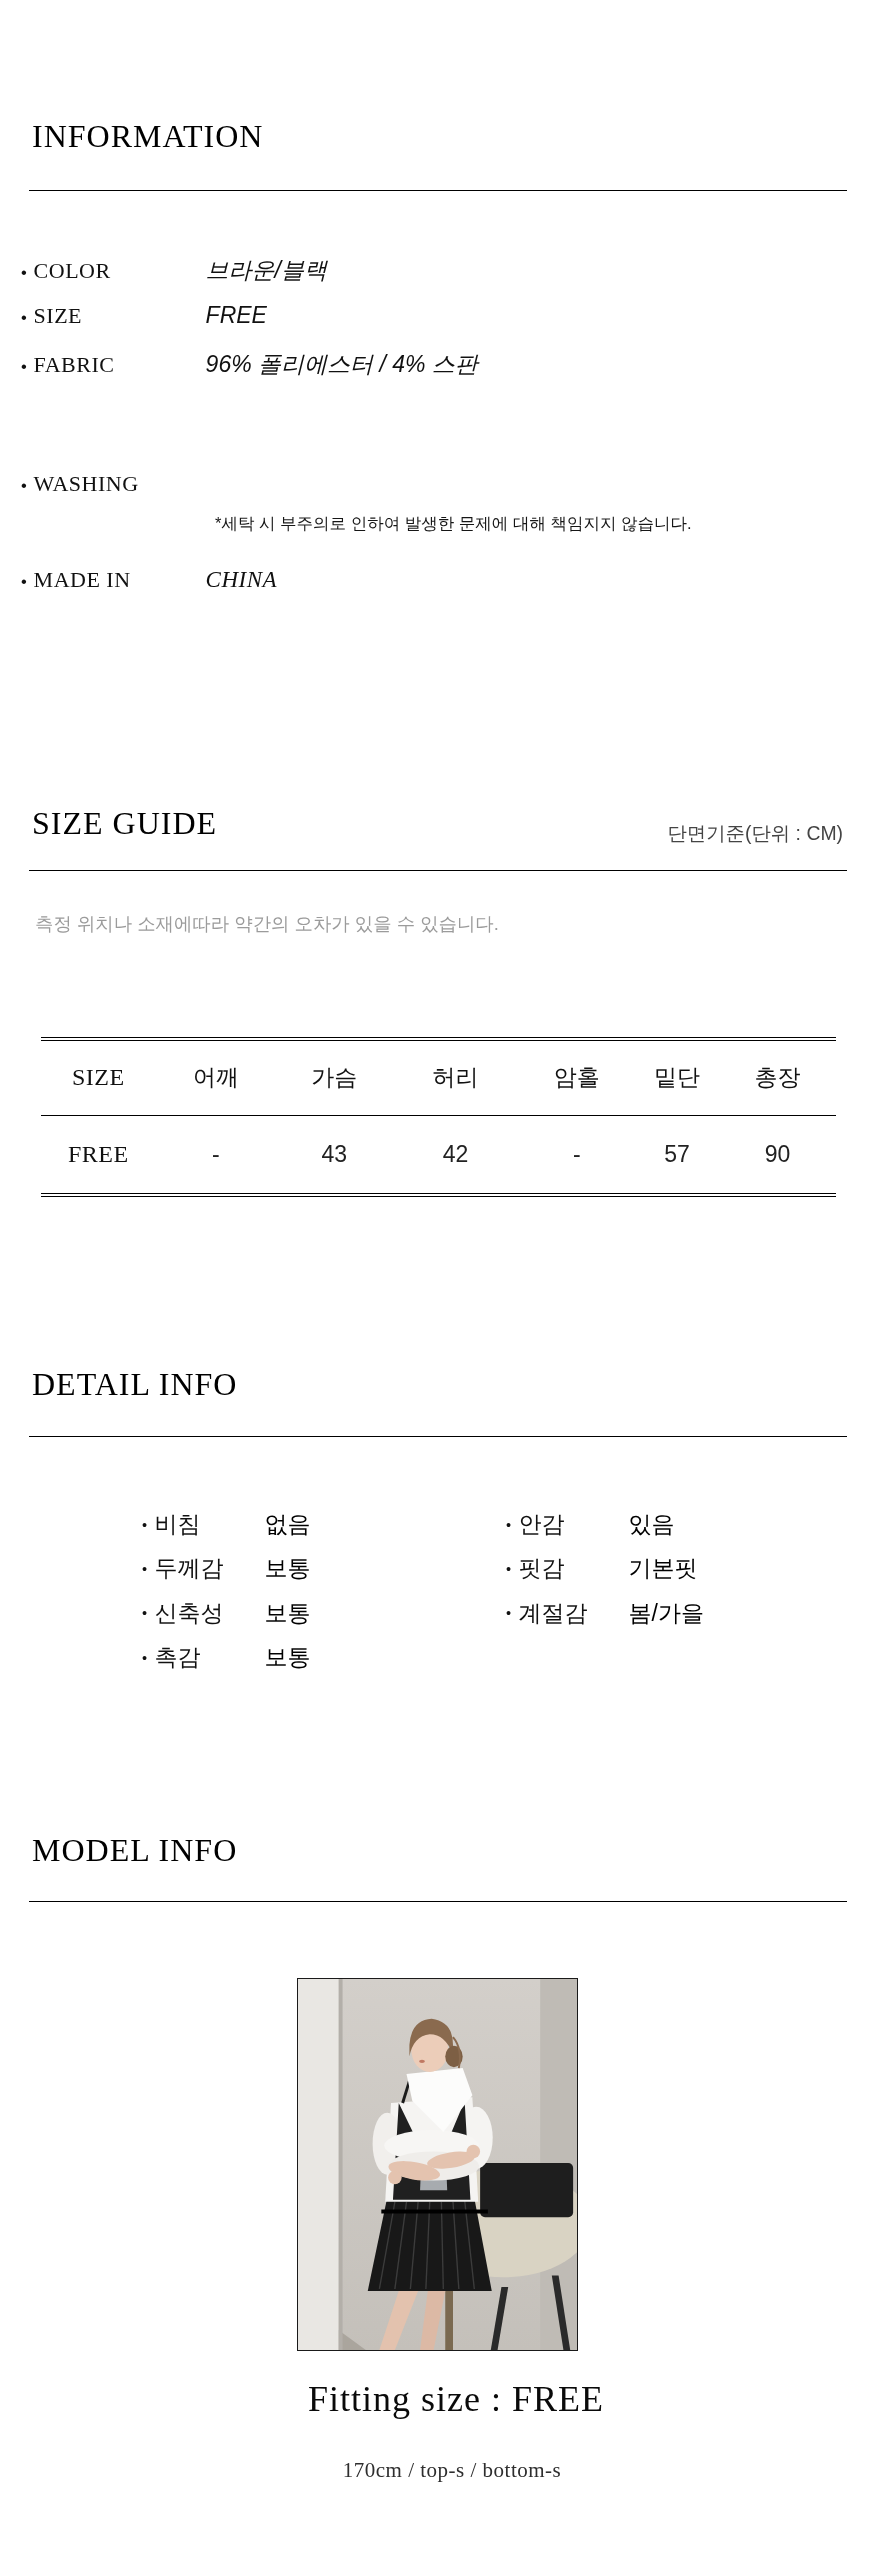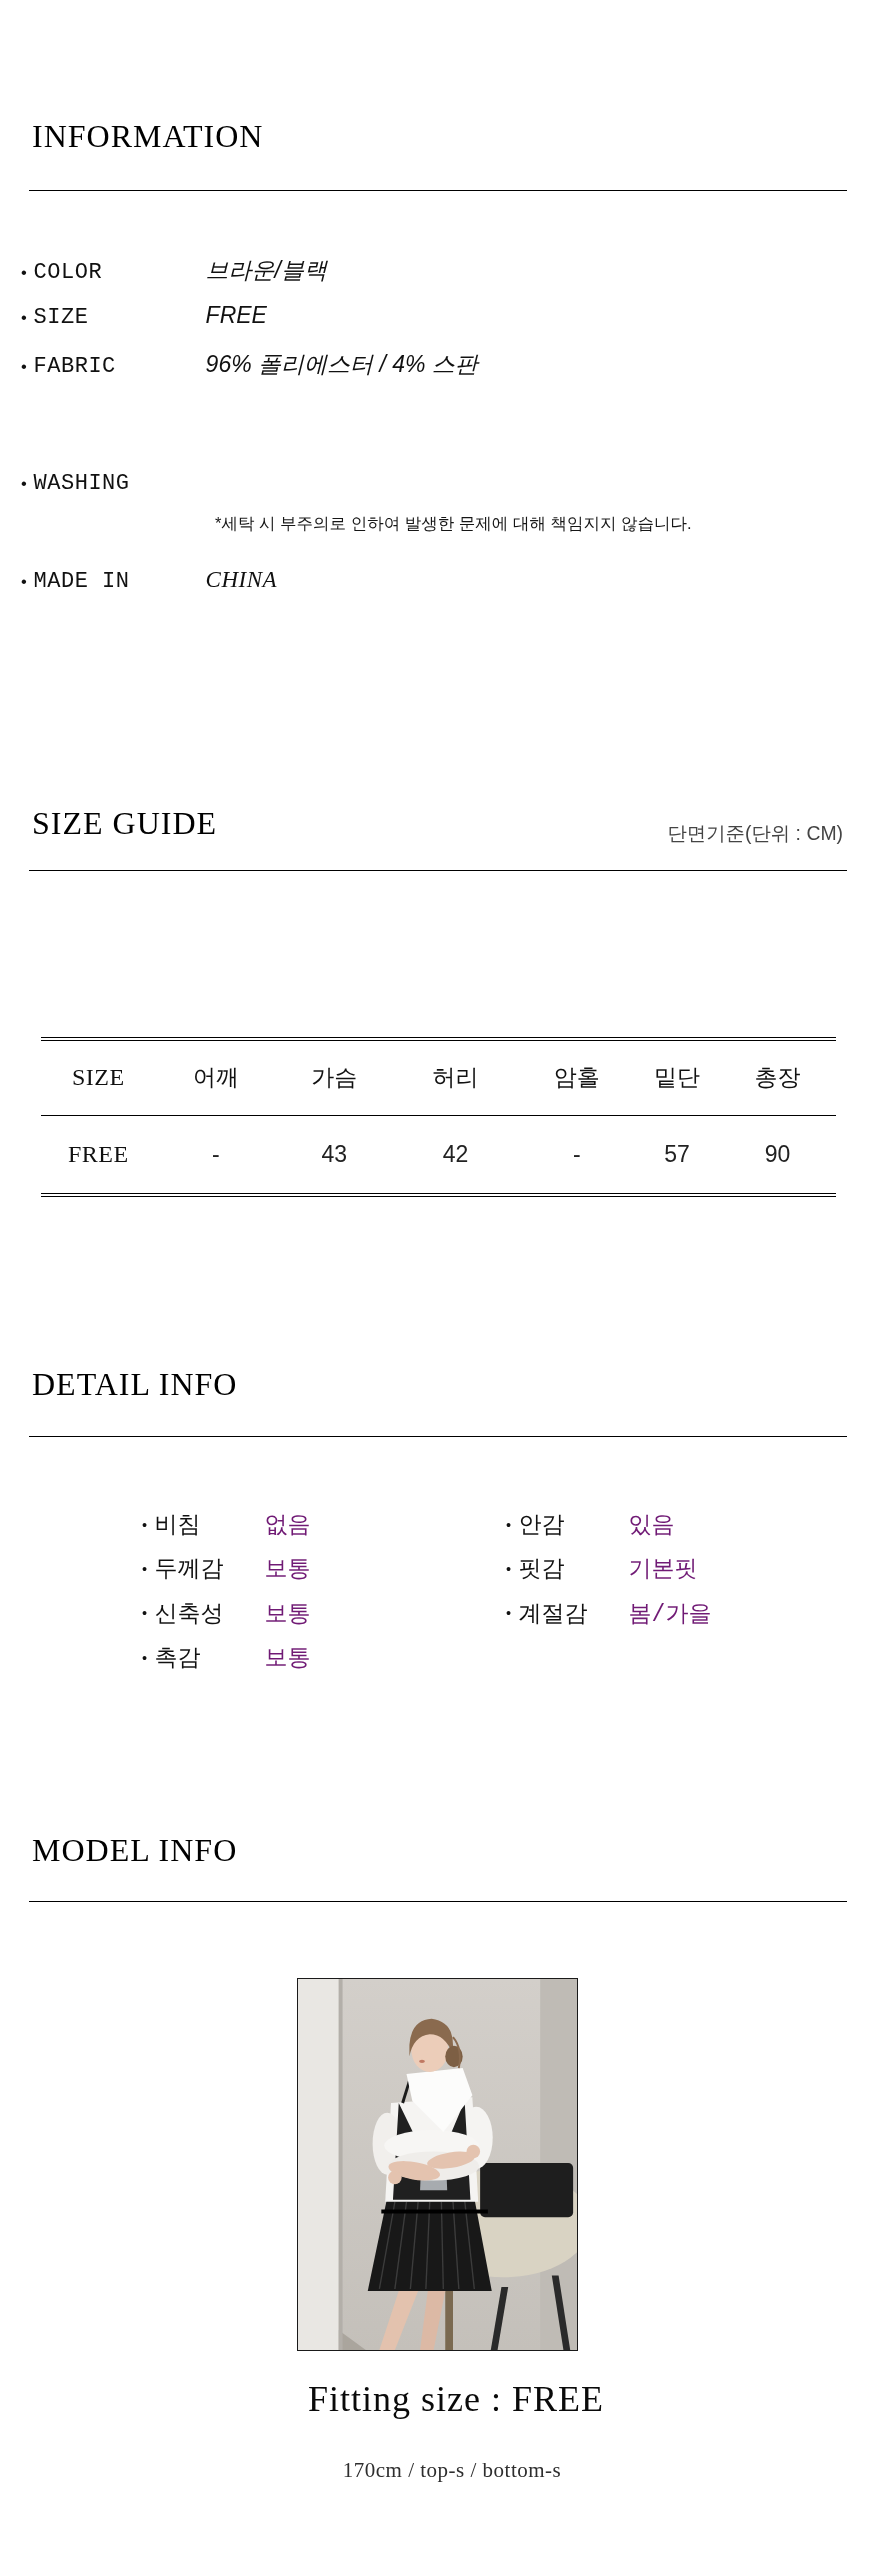--- a/index.html
+++ b/index.html
@@ -8,21 +8,21 @@
   .section-title{
     position:absolute;left:32px;margin:0;
     font-family:"Liberation Serif",serif;font-weight:400;
     font-size:32px;line-height:1;color:#000;letter-spacing:1px;white-space:nowrap;
   }
   .rule{position:absolute;left:29px;width:818px;height:0;border-top:1.9px solid #000;}
 
   
   .info-row{position:absolute;left:21px;display:flex;align-items:baseline;white-space:nowrap;}
   .bullet{display:inline-block;width:12.6px;font-size:16.5px;color:#111;}
-  .info-label{display:inline-block;width:172px;font-family:Liberation Mono, monospace;font-size:22px;letter-spacing:0.5px;color:#111;}
+  .info-label{display:inline-block;width:172px;font-family:Liberation Serif, serif;font-size:22px;letter-spacing:0.5px;color:#111;}
   .info-value{font-size:23px;font-weight:500;color:#111;font-style:italic;}
   .info-value.serif{font-family:"Liberation Serif",serif;font-weight:400;letter-spacing:0.5px;}
   .wash-note{position:absolute;left:215px;top:513px;font-size:16.5px;font-weight:400;color:#161616;white-space:nowrap;}
 
   
   .unit-note{position:absolute;right:29px;top:820px;font-size:19.4px;font-weight:500;color:#444;white-space:nowrap;}
   .sg-disclaimer{position:absolute;left:35px;top:911px;font-size:18.4px;line-height:26px;font-weight:500;color:#9b9b9b;white-space:nowrap;}
 
   table.size-table{
     position:absolute;left:41px;top:1037px;width:795px;
@@ -36,21 +36,21 @@
   .size-table td{font-size:23px;font-weight:400;color:#222;}
   .size-table .c-serif{font-family:"Liberation Serif",serif;font-weight:400;font-size:24px;letter-spacing:0.5px;color:#111;}
 
   
   .detail-col{position:absolute;top:1511px;}
   .detail-col.left{left:142px;}
   .detail-col.right{left:506px;}
   .detail-row{display:flex;align-items:center;height:27px;margin-bottom:17.4px;white-space:nowrap;}
   .detail-row .bullet{width:12.6px;font-size:14.5px;}
   .detail-label{display:inline-block;width:110px;font-size:23px;font-weight:500;color:#111;}
-  .detail-value{font-size:23px;font-weight:500;color:#701a75;font-family:Liberation Mono, monospace;}
+  .detail-value{font-size:23px;font-weight:500;color:#000000;}
 
   
   .model-photo{position:absolute;left:297px;top:1978px;width:281px;height:373px;border:1px solid #1a1a1a;box-sizing:border-box;overflow:hidden;background:#c9c5c0;}
   .fitting{position:absolute;left:0;top:2378px;width:872px;margin:0;text-align:center;
     font-family:"Liberation Serif",serif;font-weight:400;font-size:36px;color:#0a0a0a;letter-spacing:1px;padding-left:20px;}
   .spec{position:absolute;left:0;top:2442px;width:872px;margin:16px;text-align:center;
     font-family:"Liberation Serif",serif;font-size:21px;color:#2e2e2e;letter-spacing:0.5px;}
 </style>
 </head>
 <body>
@@ -87,20 +87,21 @@
   <span class="bullet">•</span>
   <span class="info-label">MADE IN</span>
   <span class="info-value serif">CHINA</span>
 </div>
 
 <h2 class="section-title" style="top:807px;font-family:Liberation Serif, serif;">SIZE GUIDE</h2>
 <div class="unit-note">단면기준(단위 : CM)</div>
 <div class="rule" style="top:870px;"></div>
 
 <div class="sg-disclaimer">
+  <div>측정 위치나 소재에따라 약간의 오차가 있을 수 있습니다.</div>
 </div>
 
 <table class="size-table">
   <colgroup>
     <col style="width:14.4%">
       <col style="width:15.2%">
       <col style="width:14.6%">
     <col style="width:15.9%">
       <col style="width:14.6%">
       <col style="width:10.6%">

